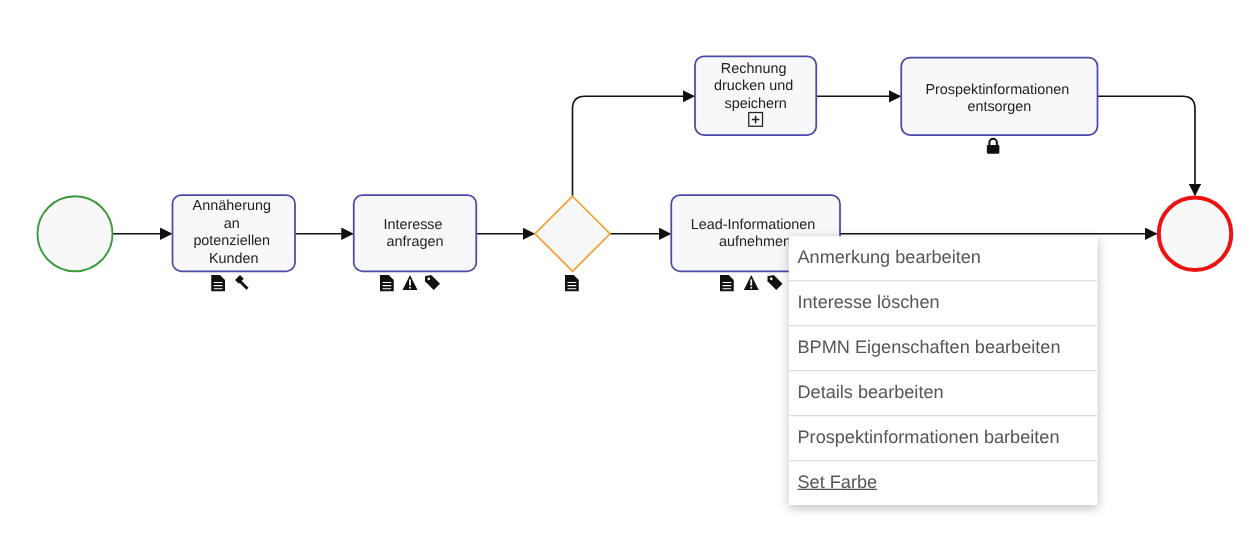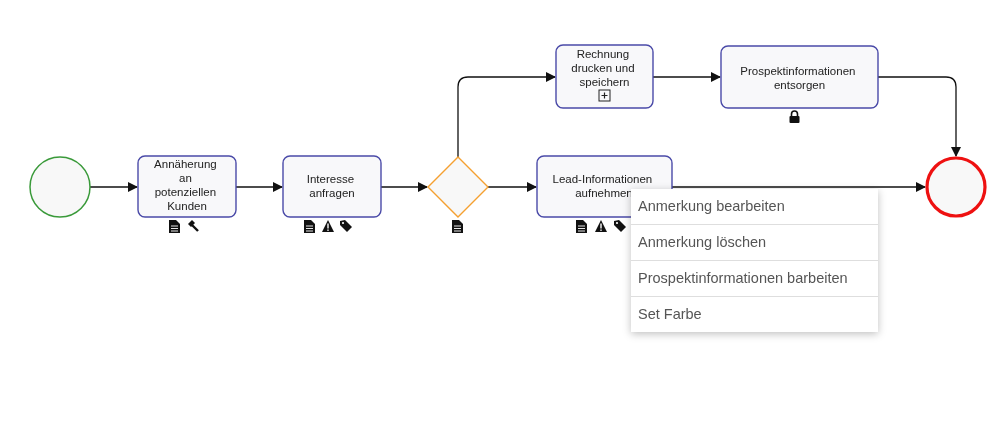--- a/index.html
+++ b/index.html
@@ -5,21 +5,21 @@
   html, body { margin:0; padding:0; }
   body { width:1000px; height:448px; background:#ffffff; position:relative; overflow:hidden;
          font-family:"Liberation Sans", sans-serif; }
   #canvas { position:absolute; left:0; top:0; width:1000px; height:448px; }
   .task-label { font-size:11.5px; fill:#222; font-family:"Liberation Sans", sans-serif; }
   .menu { position:absolute; left:631px; top:189px; width:247px; background:#fff;
           box-shadow:0 2px 8px rgba(0,0,0,0.25); }
   .menu-item { height:35px; line-height:35px; padding-left:7px; font-size:14.5px; color:#555;
                border-bottom:1px solid #dedede; white-space:nowrap; cursor:pointer;
                font-family:"Liberation Sans", sans-serif; }
-  .menu-item:last-child { border-bottom:none; }
+  .menu-item:last-child { border-bottom:none;text-decoration:underline; }
 </style>
 </head>
 <body>
 
 <svg id="canvas" viewBox="0 0 1000 448" xmlns="http://www.w3.org/2000/svg">
   <defs>
     <marker id="arrow" markerWidth="10" markerHeight="10" refX="9" refY="5" orient="auto" markerUnits="userSpaceOnUse">
       <path d="M0,0 L10,5 L0,10 z" fill="#111"></path>
     </marker>
     <g id="ic-doc">
@@ -117,16 +117,18 @@
     <text class="task-label" text-anchor="middle">
       <tspan x="799.5" y="75">Prospektinformationen</tspan>
       <tspan x="799.5" y="89">entsorgen</tspan>
     </text>
     <use href="#ic-lock" x="789" y="111"></use>
   </g>
 </svg>
 
 <div class="menu">
   <div class="menu-item">Anmerkung bearbeiten</div>
-  <div class="menu-item">Anmerkung löschen</div>
+  <div class="menu-item">Interesse löschen</div>
+  <div class="menu-item">BPMN Eigenschaften bearbeiten</div>
+  <div class="menu-item">Details bearbeiten</div>
   <div class="menu-item">Prospektinformationen barbeiten</div>
   <div class="menu-item">Set Farbe</div>
 </div>
 
 </body></html>

